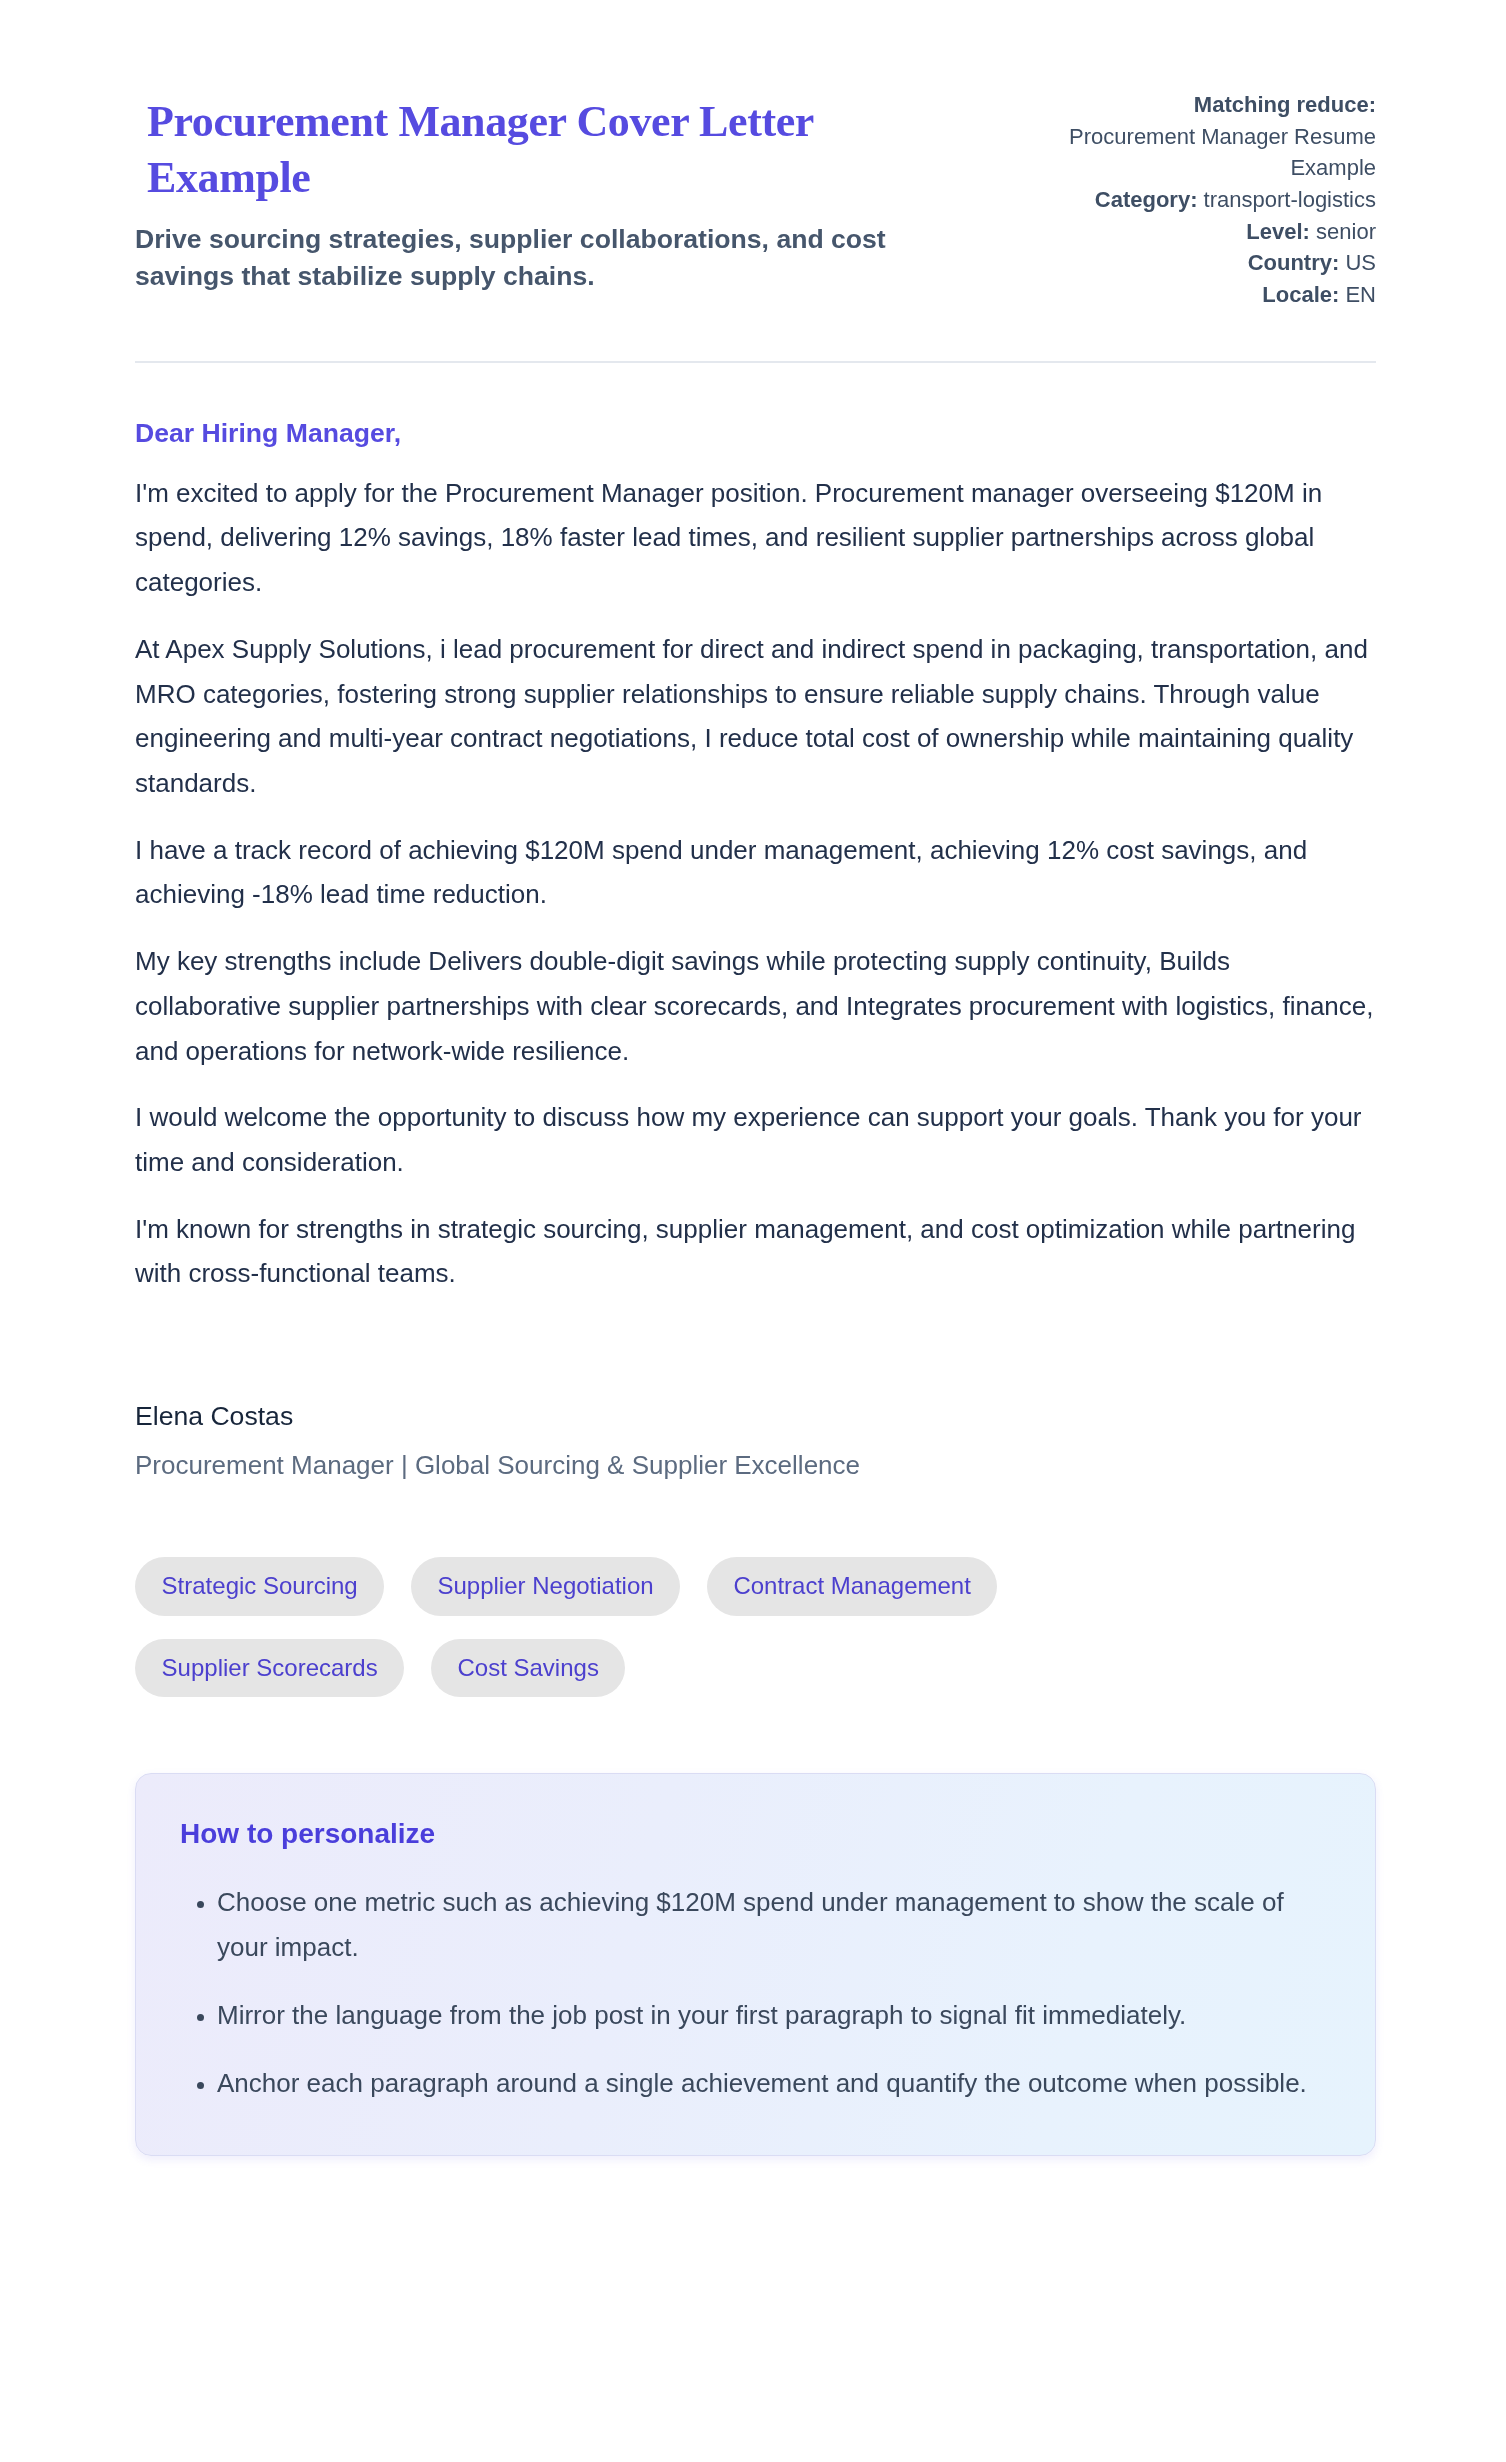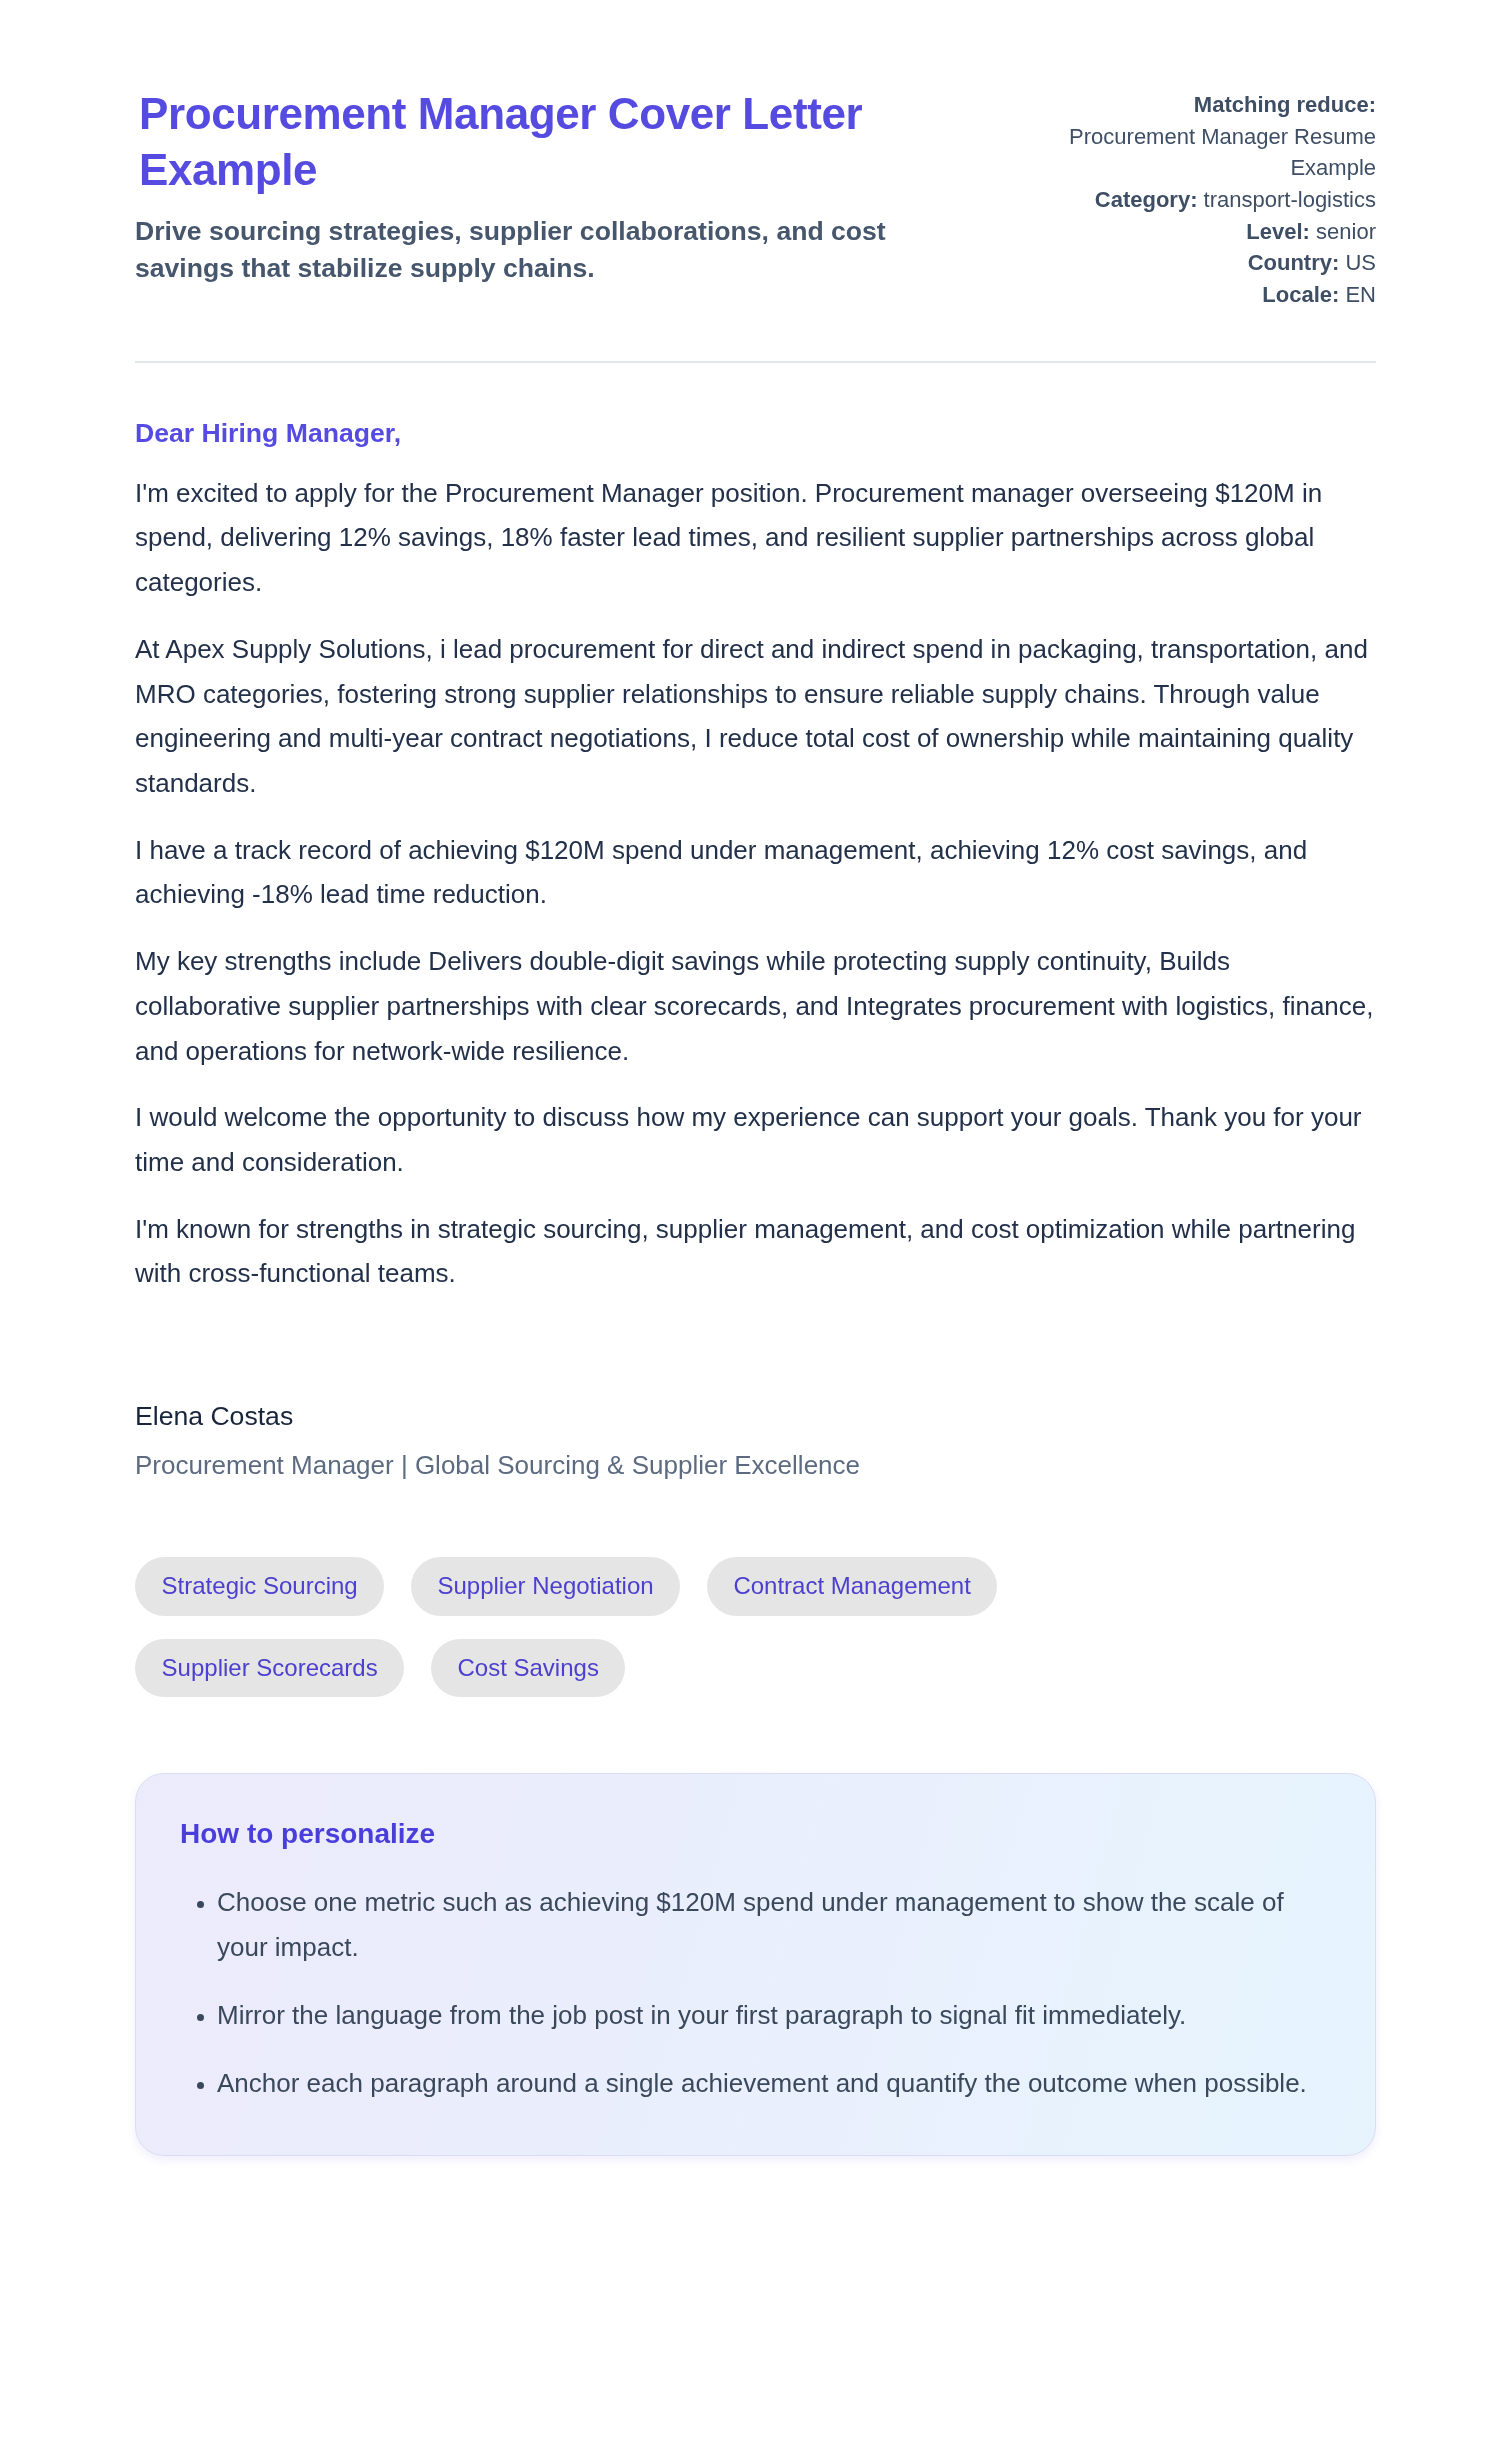--- a/index.html
+++ b/index.html
@@ -10,27 +10,28 @@
     font-family: "Liberation Sans", "DejaVu Sans", sans-serif;
     color: #22304a;
     -webkit-font-smoothing: antialiased;
   }
   .page { padding: 82px 131px 85px 135px; }
 
   
   .header { display: flex; justify-content: space-between; align-items: flex-start; gap: 35px; }
   .header-left { flex: 1 1 auto; }
   .page-title {
-    margin: 4px;
+    margin: 12px;
     max-width: 727px;
     font-size: 44px;
     line-height: 1.28;
     font-weight: 800;
     letter-spacing: -0.4px;
     color: #564be0;
+    font-family: Liberation Serif, serif;
   }
   .page-subtitle {
     margin: 14px 0 0;
     max-width: 842px;
     font-size: 26.6px;
     line-height: 1.4;
     font-weight: 700;
     color: #46566c;
   }
   .meta {
@@ -94,21 +95,21 @@
     line-height: 1.2;
     padding: 15px 26.6px;
     border-radius: 885px;
     white-space: nowrap;
   }
 
   
   .callout {
     margin-top: 76px;
     border: 1.8px solid #dadcf4;
-    border-radius: 29px;
+    border-radius: 16px;
     background: linear-gradient(105deg, #ecebfb 0%, #eaeefc 40%, #e8f2fd 75%, #e6f3fd 100%);
     padding: 44px 53px 50px 44px;
     box-shadow: 0 3.5px 8.9px rgba(99, 91, 230, 0.10);
   }
   .callout-title {
     margin: 0;
     font-size: 28px;
     font-weight: 700;
     color: #4a3edb;
   }

